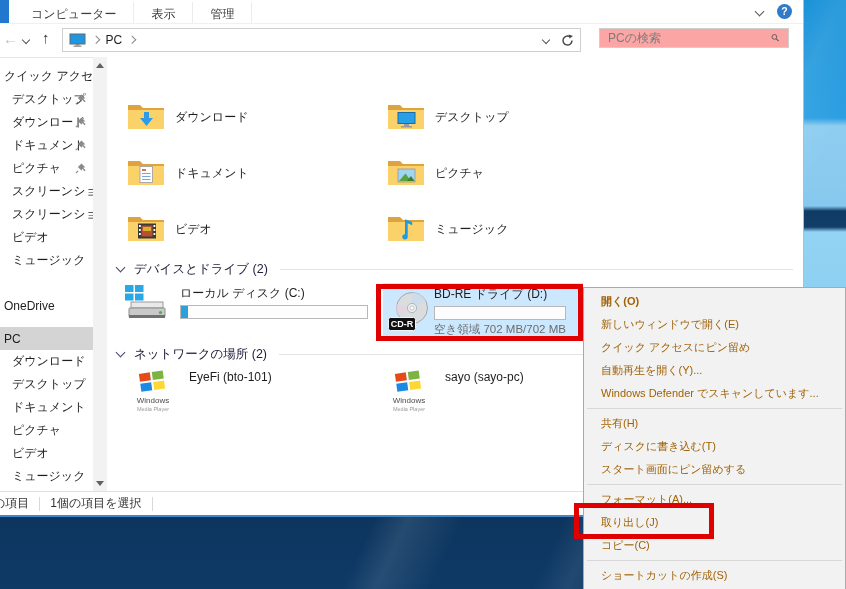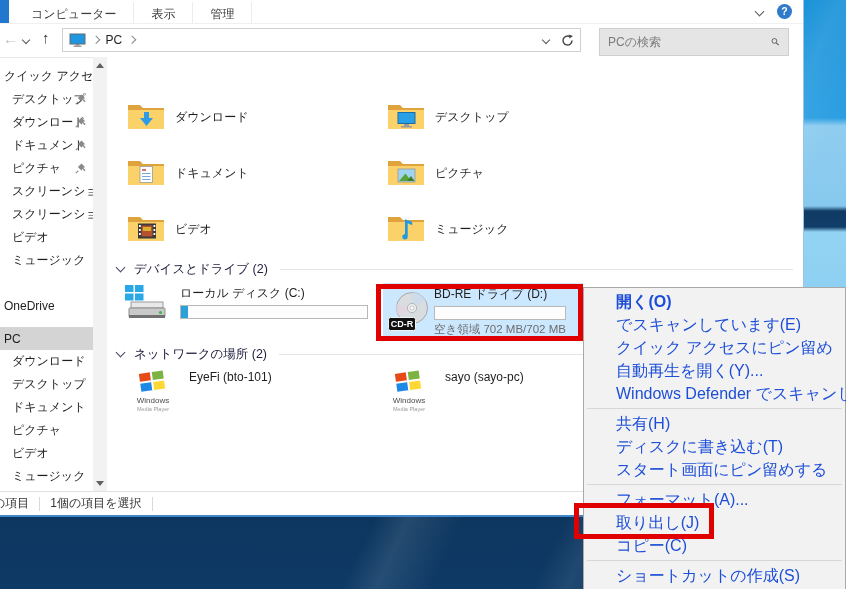--- a/index.html
+++ b/index.html
@@ -18,21 +18,21 @@
   .rtab{padding:4px 17px 0;font-size:12px;color:#3c3c3c;border-right:1px solid #ececec}
   .ribicons{position:absolute;top:4px;left:756px;display:flex;align-items:center;gap:14px}
   .chev{display:inline-block;width:6px;height:6px;border-right:1.5px solid #5a5a5a;border-bottom:1.5px solid #5a5a5a;transform:rotate(45deg)}
   .helpdot{width:15px;height:15px;border-radius:50%;background:#2f7ac9;color:#fff;font-size:10.5px;font-weight:bold;text-align:center;line-height:15px}
   
   .toolbar{position:relative;height:33px;border-bottom:1px solid #e6e6e6}
   .navglyph{position:absolute;font-size:15px}
   .addr{position:absolute;left:62px;top:4px;width:519px;height:24px;border:1px solid #cfcfcf;box-sizing:border-box;display:flex;align-items:center;padding:0 6px;font-size:12px;background:#fff}
   .chev-r{display:inline-block;width:4.5px;height:4.5px;border-right:1.3px solid #8a8a8a;border-bottom:1.3px solid #8a8a8a;transform:rotate(-45deg);margin:0 7px}
   .chev-d{display:inline-block;width:5px;height:5px;border-right:1.3px solid #555;border-bottom:1.3px solid #555;transform:rotate(45deg)}
-  .search{position:absolute;left:599px;top:4px;width:190px;height:28px;border:1px solid #cfcfcf;box-sizing:border-box;display:flex;align-items:center;background:#e5e5e5}
+  .search{position:absolute;left:599px;top:4px;width:190px;height:20px;border:1px solid #cfcfcf;box-sizing:border-box;display:flex;align-items:center;background:#fca5a5}
   .search input{flex:1;border:0;outline:0;font-size:12px;padding:0 8px;font-family:inherit;color:#333;background:transparent}
   .search input::placeholder{color:#7c7c7c;opacity:1}
   
   .wbody{position:absolute;left:0;top:57px;right:0;bottom:23px;display:flex}
   .sidebar{width:93px;position:relative;font-size:12px;overflow:hidden}
   .srow{height:23px;display:flex;align-items:center;position:relative;padding-left:4px;white-space:nowrap}
   .srow.lvl1{padding-left:12px}
   .srow.sel{background:#d4d4d4}
   .srow .pin{position:absolute;right:7px;top:6px}
   .sb-scroll{width:14px;background:#f2f2f2;position:relative}
@@ -52,21 +52,21 @@
   .dbar{height:12px;border:1px solid #b9b9b9;background:#fdfdfd;margin:3px 0 2px}
   .dbar i{display:block;height:100%;background:#2ba0da}
   .dfree{font-size:11.5px;color:#6c6c6c}
   .netitem{position:absolute;display:flex;align-items:flex-start;height:46px}
   .nlabel{margin-left:10px;font-size:12px}
   
   .statusbar{position:absolute;left:0;right:0;bottom:0;height:23px;border-top:1px solid #e0e0e0;display:flex;align-items:center;font-size:12px;color:#333;overflow:hidden;background:#fff}
   .ssep{width:1px;height:14px;background:#d9d9d9;margin:0 10px}
   
   .menu{position:absolute;left:583px;top:287px;width:263px;height:320px;background:#f2f2f2;border:1px solid #a9a9a9;box-sizing:border-box;z-index:3;padding-top:2px}
-  .mi{height:23px;line-height:23px;padding-left:32px;font-size:16px;color:#1d4ed8;white-space:nowrap}
+  .mi{height:23px;line-height:23px;padding-left:17px;font-size:11px;color:#a16207;white-space:nowrap}
   .mi.b{font-weight:bold}
   .msep{border-top:1px solid #d7d7d7;margin:3px 3px}
   
   .redbox{position:absolute;border:5px solid #e00000;box-sizing:border-box;pointer-events:none}
   #rb1{left:376px;top:284px;width:207px;height:57px;z-index:2}
   #rb2{left:574px;top:503px;width:140px;height:36px;z-index:5}
 </style>
 </head>
 <body>
 
@@ -344,21 +344,21 @@
   <div class="statusbar">
     <span style="margin-left:-7px">の項目</span>
     <span class="ssep"></span>
     <span>1個の項目を選択</span>
     <span class="ssep"></span>
   </div>
 </div>
 
 <div class="menu">
   <div class="mi b">開く(O)</div>
-  <div class="mi">でスキャンしています(E)</div>
+  <div class="mi">新しいウィンドウで開く(E)</div>
   <div class="mi">クイック アクセスにピン留め</div>
   <div class="mi">自動再生を開く(Y)...</div>
   <div class="mi">Windows Defender でスキャンしています...</div>
   <div class="msep"></div>
   <div class="mi">共有(H)</div>
   <div class="mi">ディスクに書き込む(T)</div>
   <div class="mi">スタート画面にピン留めする</div>
   <div class="msep"></div>
   <div class="mi">フォーマット(A)...</div>
   <div class="mi">取り出し(J)</div>

